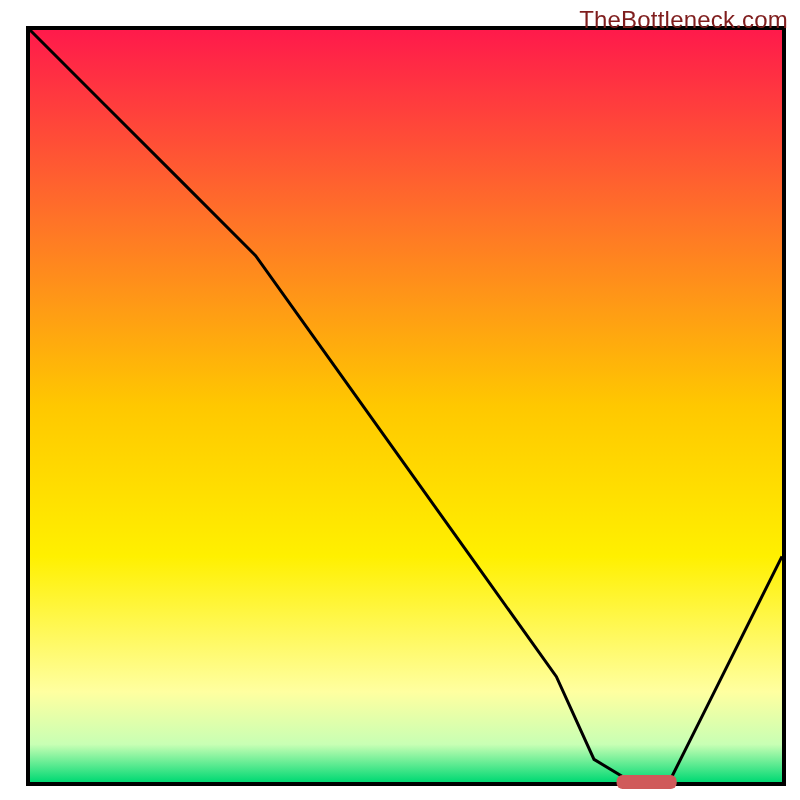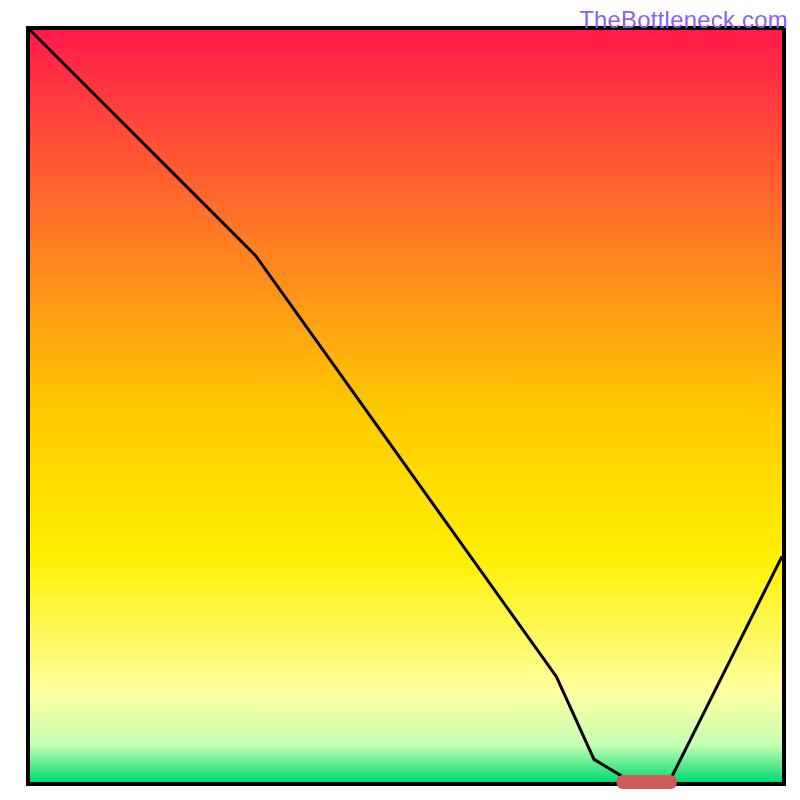--- a/index.html
+++ b/index.html
@@ -14,21 +14,21 @@
     position: relative;
     width: 800px;
     height: 800px;
   }
   .watermark {
     position: absolute;
     top: 6px;
     right: 12px;
     font-size: 24px;
     font-weight: 500;
-    color: #8b5cf6;
+    color: #7f1d1d;
     letter-spacing: 0.2px;
     z-index: 10;
   }
   svg.chart-svg {
     display: block;
     width: 800px;
     height: 800px;
   }
 </style>
 </head>

